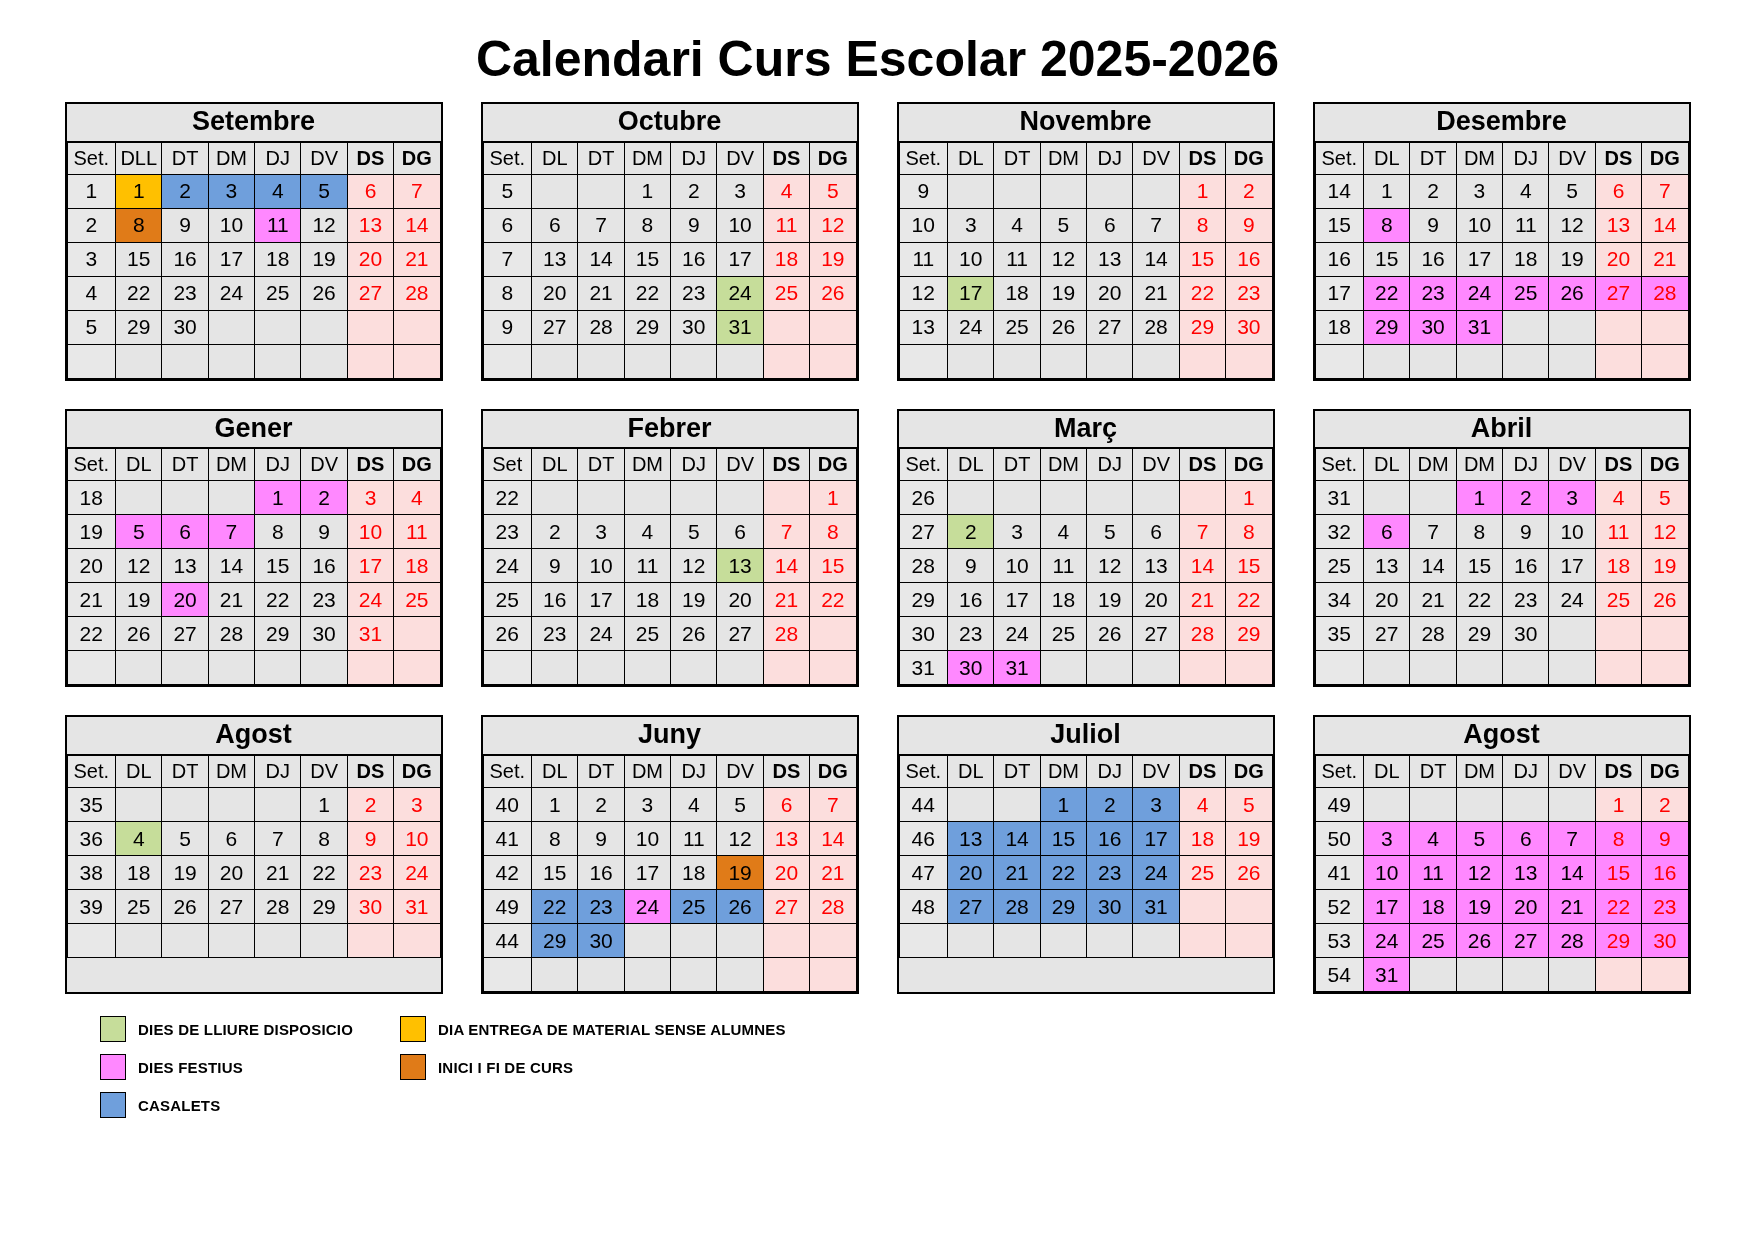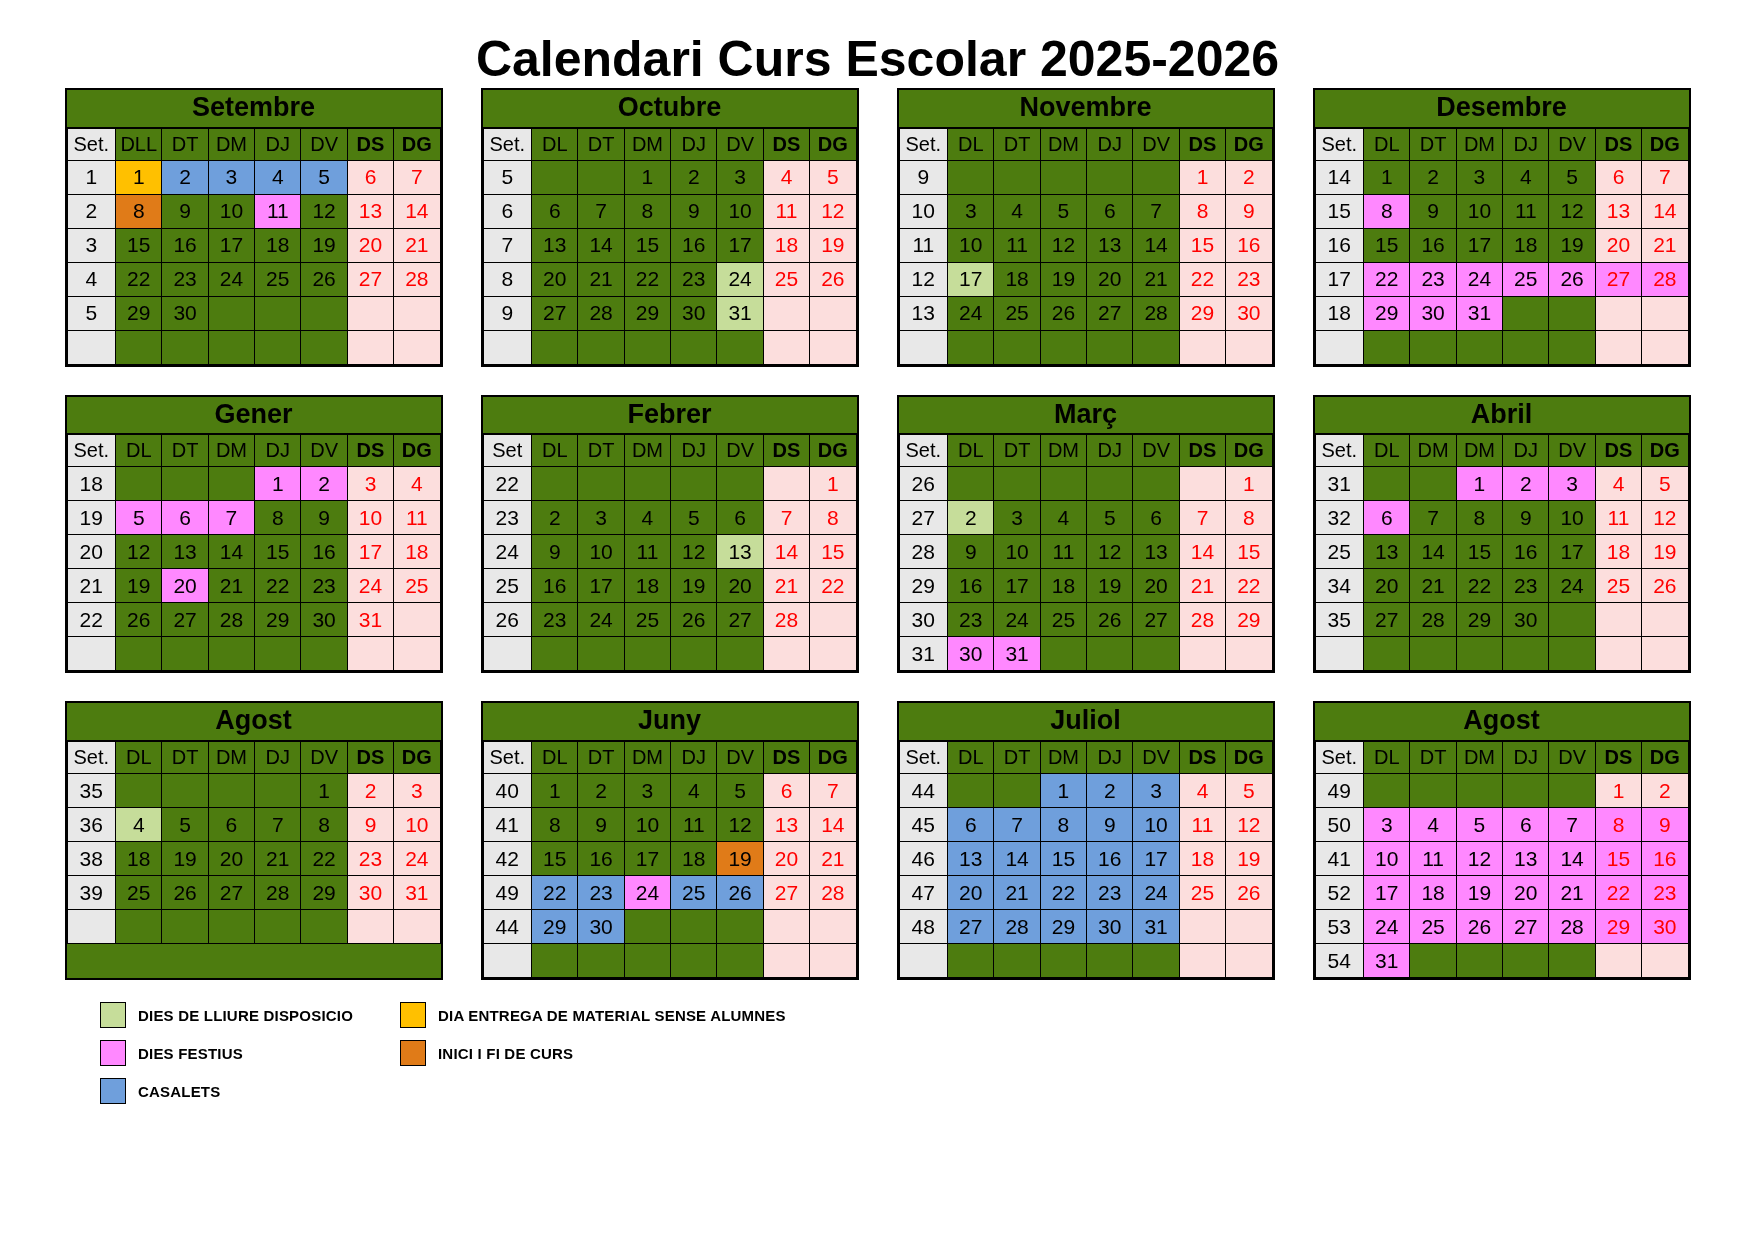--- a/index.html
+++ b/index.html
@@ -19,34 +19,34 @@
     width: 1755px;
     height: 1241px;
     box-sizing: border-box;
     padding: 0 48px;
   }
   #title {
     text-align: center;
     font-size: 50px;
     font-weight: bold;
     letter-spacing: 0px;
-    margin: 30px 0 0 0;
+    margin: 30px 0 14px 0;
   }
   #grid {
     display: grid;
     grid-template-columns: repeat(4, 378px);
     column-gap: 38px;
     row-gap: 28px;
     justify-content: center;
   }
   .month {
     width: 378px;
     border: 2px solid #000;
     box-sizing: border-box;
-    background: #4d7c0f;
+    background: #e5e5e5;
   }
   .month-title {
     text-align: center;
     font-size: 27px;
     font-weight: bold;
     padding: 3px 0 4px 0;
     border-bottom: 1px solid #000;
     line-height: 1.1;
   }
   table.cal {
@@ -1041,30 +1041,20 @@
           <tbody>
             <tr>
               <td class="wk">44</td>
               <td class=""></td>
               <td class=""></td>
               <td class="c-casalet">1</td>
               <td class="c-casalet">2</td>
               <td class="c-casalet">3</td>
               <td class="we">4</td>
               <td class="we">5</td>
-            </tr>
-            <tr>
-              <td class="wk">45</td>
-              <td class="c-casalet">6</td>
-              <td class="c-casalet">7</td>
-              <td class="c-casalet">8</td>
-              <td class="c-casalet">9</td>
-              <td class="c-casalet">10</td>
-              <td class="we">11</td>
-              <td class="we">12</td>
             </tr>
             <tr>
               <td class="wk">46</td>
               <td class="c-casalet">13</td>
               <td class="c-casalet">14</td>
               <td class="c-casalet">15</td>
               <td class="c-casalet">16</td>
               <td class="c-casalet">17</td>
               <td class="we">18</td>
               <td class="we">19</td>

